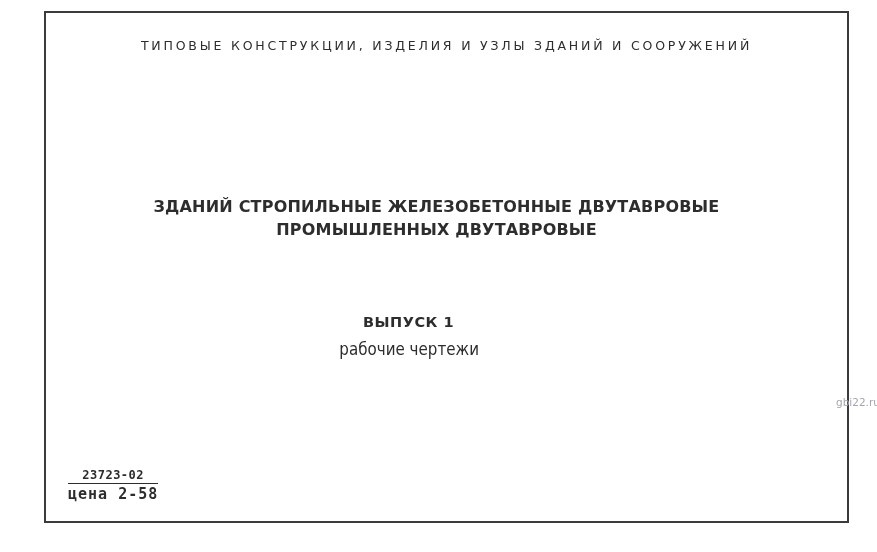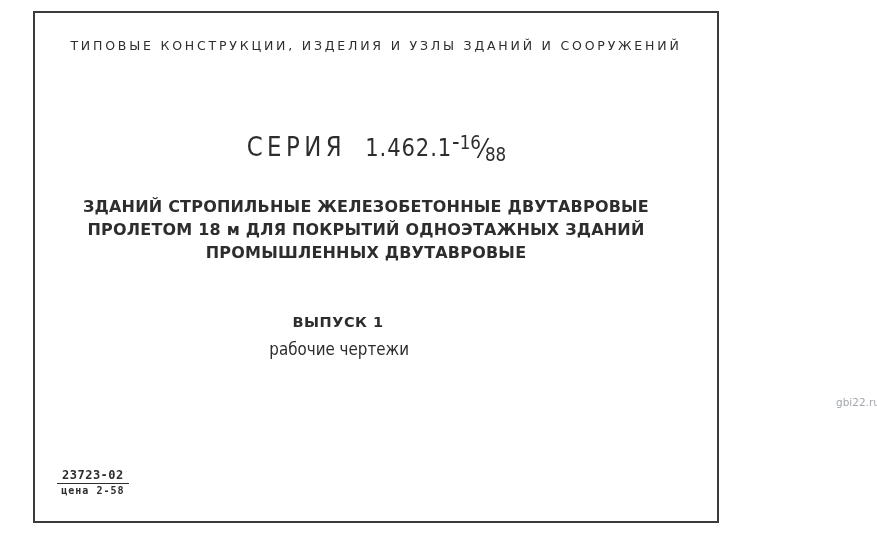--- a/index.html
+++ b/index.html
@@ -5,21 +5,21 @@
   html,body{margin:0;padding:0;}
   body{
     width:877px;height:552px;
     background:#ffffff;
     font-family:"DejaVu Sans", sans-serif;
     --ink:#2d2d2d; --border:#3b3b3b; --watermark:#a3a7ac; --paper:#ffffff;
     overflow:hidden;
   }
   .page{position:relative;width:877px;height:552px;background:var(--paper);}
   .frame{
-    position:absolute;left:33px;top:11px;width:686px;height:512px;
+    position:absolute;left:44px;top:11px;width:805px;height:512px;
     border:2px solid var(--border);box-sizing:border-box;padding-left:48px;
   }
   .row{position:absolute;left:0;right:0;text-align:center;white-space:nowrap;color:var(--ink);}
 
   .header-row{top:22px;}
   .header-text{
     font-size:12.5px;letter-spacing:2.8px;font-weight:500;color:var(--ink);
   }
 
   .series-row{top:118px;}
@@ -45,46 +45,40 @@
   .sub2-text{display:inline-block;font-size:18px;font-weight:500;transform:translateX(-37px) scaleX(0.84);}
 
   .stamp{
     position:absolute;left:22px;top:455px;color:var(--ink);
     font-family:"DejaVu Sans Mono", monospace;text-align:center;
   }
   .stamp-code{
     font-size:12px;font-weight:700;letter-spacing:0.5px;
     padding:0 5px 1px 5px;border-bottom:1.5px solid var(--ink);
   }
-  .stamp-price{font-size:10px;font-weight:700;letter-spacing:1px;padding-top:1px;}
+  .stamp-price{font-size:15px;font-weight:700;letter-spacing:1px;padding-top:1px;}
 
   .watermark{
     position:absolute;left:836px;top:396px;
     font-size:10.5px;color:var(--watermark);
   }
 </style>
 </head>
 <body style="--ink: #2d2d2d; --border: #3b3b3b; --watermark: #a3a7ac; --paper: #ffffff;">
 
 <div class="page">
   <div class="frame">
 
     <div class="row header-row">
       <span class="header-text">ТИПОВЫЕ КОНСТРУКЦИИ, ИЗДЕЛИЯ И УЗЛЫ ЗДАНИЙ И СООРУЖЕНИЙ</span>
     </div>
 
-    <div class="row series-row">
-      <span class="series-inner">
-        <span class="series-label">СЕРИЯ</span><span class="series-number">1.462.1</span><span class="series-dash">-</span><span class="frac"><span class="frac-num">16</span><span class="frac-slash">⁄</span><span class="frac-den">88</span></span>
-      </span>
-    </div>
 
     <div class="row title-block">
       <div class="title-line">ЗДАНИЙ СТРОПИЛЬНЫЕ ЖЕЛЕЗОБЕТОННЫЕ ДВУТАВРОВЫЕ</div>
-      <div class="title-line">ПРОЛЕТОМ 18 м ДЛЯ ПОКРЫТИЙ ОДНОЭТАЖНЫХ ЗДАНИЙ</div>
       <div class="title-line">ПРОМЫШЛЕННЫХ ДВУТАВРОВЫЕ</div>
     </div>
 
     <div class="row issue-row">
       <span class="issue-text">ВЫПУСК 1</span>
     </div>
 
 
     <div class="row sub2-row">
       <span class="sub2-text">рабочие чертежи</span>

